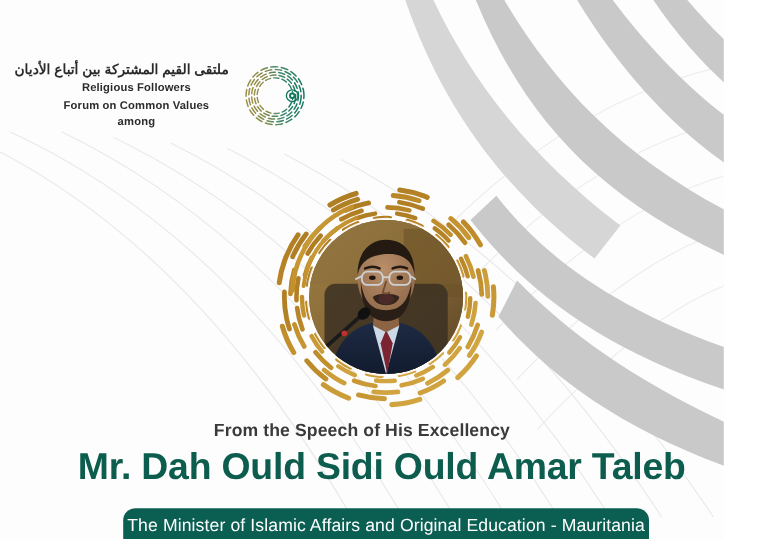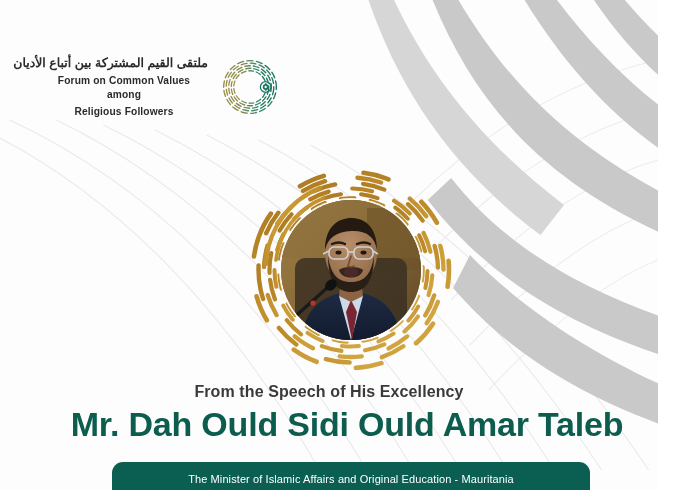--- a/index.html
+++ b/index.html
@@ -111,21 +111,21 @@
     width:478px; height:34px;
     background:#0a5f52;
     border-radius:11px 11px 0 0;
     display:flex;
     align-items:center;
     justify-content:center;
     z-index:7;
   }
   .caption-banner span {
     color:#ffffff;
-    font-size:11px;
+    font-size:16px;
     font-weight:400;
     letter-spacing:.1px;
     white-space:nowrap;
   }
 </style>
 </head>
 <body>
 
 <div class="card">
 
@@ -162,22 +162,22 @@
       </g>
       <g fill="#d6d6d6">
         <path d="M 405 -30 C 440 50 495 130 600 205 L 575 235 C 470 162 412 70 382 -30 Z"></path>
       </g>
     </svg>
   </div>
 
   <div class="logo-block">
     <div class="logo-text">
       <div class="logo-arabic">ملتقى القيم المشتركة بين أتباع الأديان</div>
+      <div class="logo-en">Religious Followers</div>
       <div class="logo-en">Forum on Common Values among</div>
-      <div class="logo-en">Religious Followers</div>
     </div>
     <div class="logo-mark">
       <svg viewBox="0 0 100 100">
         <defs>
           <linearGradient id="ringgrad" x1="0" y1="0" x2="1" y2="0">
             <stop offset="0%" stop-color="#9a8f45"></stop>
             <stop offset="35%" stop-color="#7d8a4e"></stop>
             <stop offset="62%" stop-color="#3f8a6b"></stop>
             <stop offset="100%" stop-color="#16775f"></stop>
           </linearGradient>

